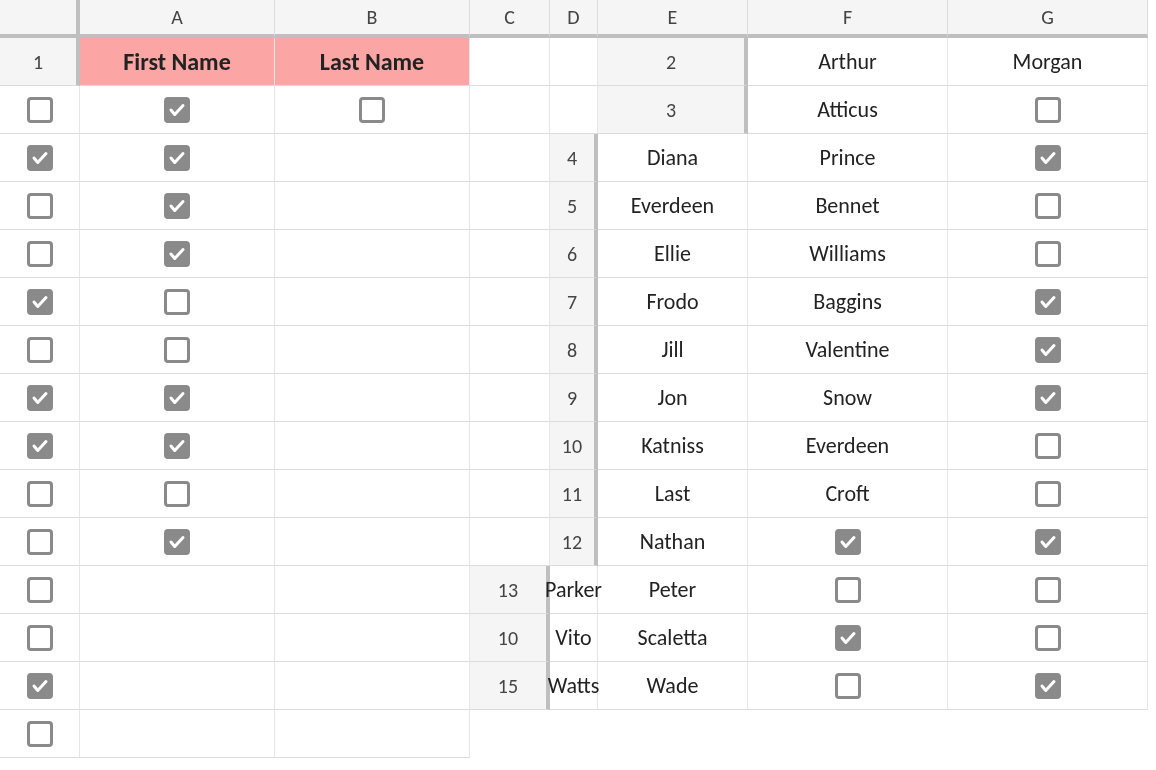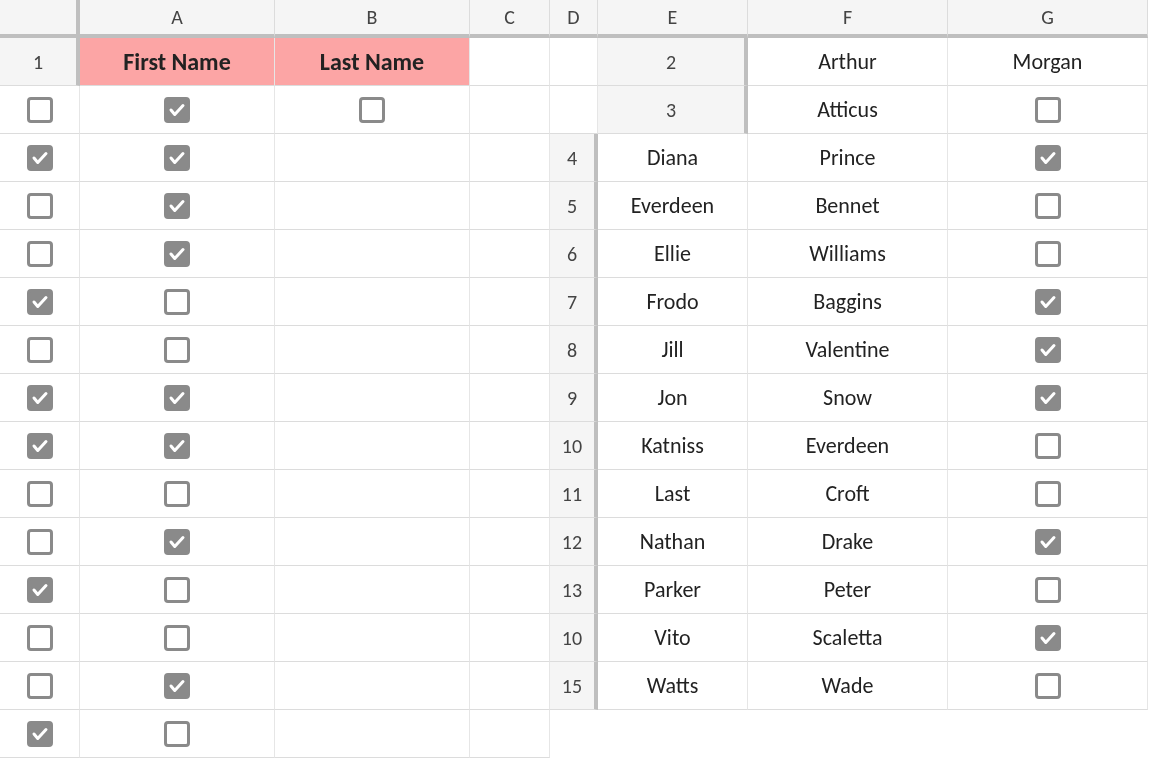--- a/index.html
+++ b/index.html
@@ -356,21 +356,20 @@
           <svg width="18" height="18" viewBox="0 0 24 24" fill="none" stroke="#fff" stroke-width="4" stroke-linecap="round" stroke-linejoin="round">
             <polyline points="4 12 9 18 20 6"></polyline>
           </svg>
         </div>
       </div>
     </div>
     <div class="cell"></div>
     <div class="cell"></div>
     <div class="rowhdr">12</div>
     <div class="cell">Nathan</div>
-    <div class="cell">Drake</div>
     <div class="cell">
       <div class="checkboxwrap">
         <div class="cb checked">
           <svg width="18" height="18" viewBox="0 0 24 24" fill="none" stroke="#fff" stroke-width="4" stroke-linecap="round" stroke-linejoin="round">
             <polyline points="4 12 9 18 20 6"></polyline>
           </svg>
         </div>
       </div>
     </div>
     <div class="cell">

